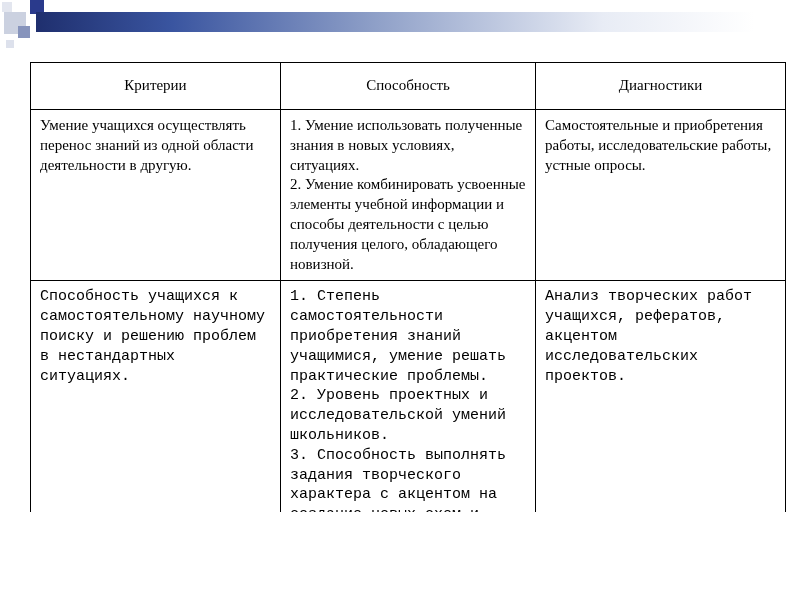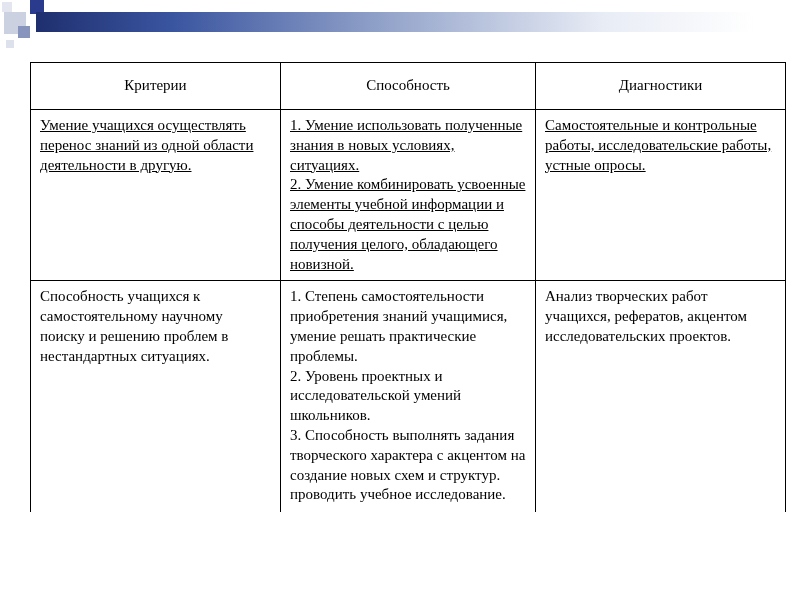--- a/index.html
+++ b/index.html
@@ -55,22 +55,22 @@
     font-weight: normal;
     text-align: center;
     vertical-align: middle;
     height: 34px;
   }
   .content-table td {
     text-align: left;
     vertical-align: top;
     white-space: pre-line;
   }
-  .row-1 td { height: 150px; text-decoration: underline; }
-  .row-2 td { height: 228px; }
+  .row-1 td { height: 150px; }
+  .row-2 td { height: 228px; font-family: Liberation Mono, monospace; }
 </style>
 </head>
 <body>
 
 <div class="slide">
 
   <div class="deco">
     <div class="sq sq-a"></div>
     <div class="sq sq-b"></div>
     <div class="sq sq-c"></div>
@@ -90,21 +90,21 @@
         <th>Критерии</th>
         <th>Способность</th>
         <th>Диагностики</th>
       </tr>
     </thead>
     <tbody>
       <tr class="row-1">
         <td>Умение учащихся осуществлять перенос знаний из одной области деятельности в другую.</td>
         <td>1. Умение использовать полученные знания в новых условиях, ситуациях.
 2. Умение комбинировать усвоенные элементы учебной информации и способы деятельности с целью получения целого, обладающего новизной.</td>
-        <td>Самостоятельные и контрольные работы, исследовательские работы, устные опросы.</td>
+        <td>Самостоятельные и приобретения работы, исследовательские работы, устные опросы.</td>
       </tr>
       <tr class="row-2">
         <td>Способность учащихся к самостоятельному научному поиску и решению проблем в нестандартных ситуациях.</td>
         <td>1. Степень самостоятельности приобретения знаний учащимися, умение решать практические проблемы.
 2. Уровень проектных и исследовательской  умений школьников.
 3. Способность выполнять задания творческого характера  с акцентом на создание новых схем и структур. проводить учебное исследование.</td>
         <td>Анализ творческих работ учащихся, рефератов, акцентом исследовательских проектов.</td>
       </tr>
     </tbody>
   </table>

